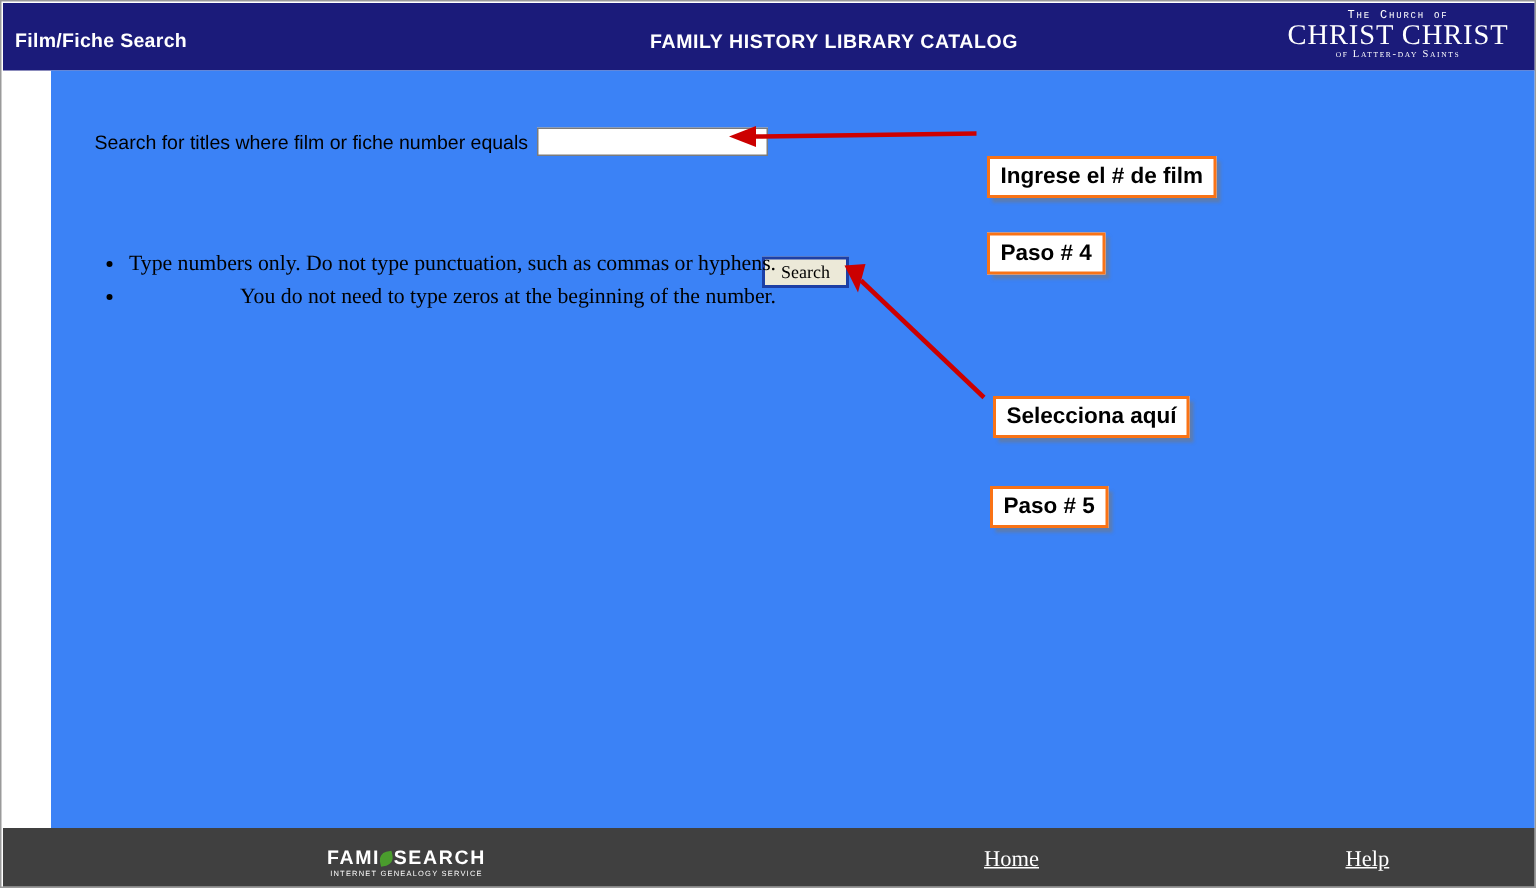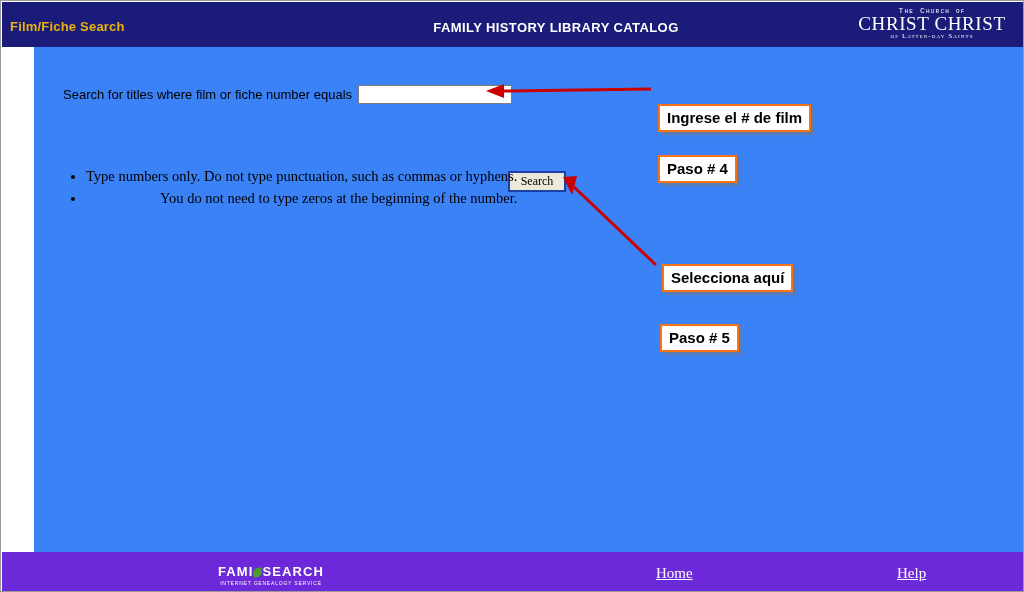--- a/index.html
+++ b/index.html
@@ -29,21 +29,21 @@
     height: 45px;
     background: #1b1b7a;
     color: #ffffff;
   }
   .header-left {
     position: absolute;
     left: 8px;
     top: 17px;
     font-size: 13px;
     font-weight: bold;
-    color: #eab308;
+    color: #ffffff;
     letter-spacing: 0.2px;
   }
   .header-center {
     position: absolute;
     left: 0;
     top: 18px;
     width: 1022px;
     text-align: center;
     font-size: 13px;
     font-weight: bold;
@@ -182,21 +182,21 @@
     pointer-events: none;
   }
 
   
   .footer {
     position: absolute;
     left: 1px;
     top: 551px;
     width: 1022px;
     height: 40px;
-    background: #6d28d9;
+    background: #404040;
     color: #ffffff;
   }
   .fs-logo {
     position: absolute;
     left: 216px;
     top: 12px;
     text-align: center;
     color: #ffffff;
   }
   .fs-logo .fs-main {

